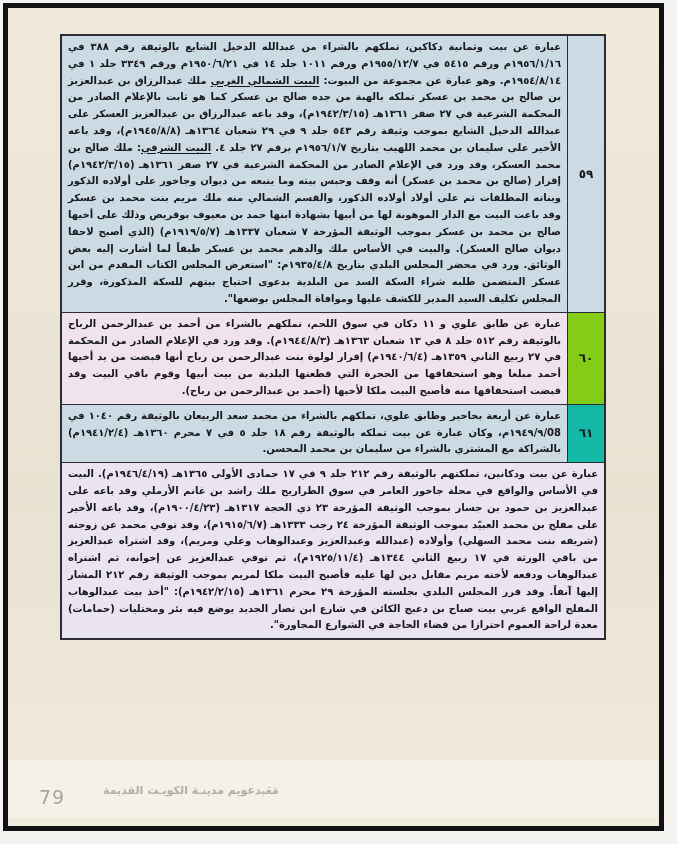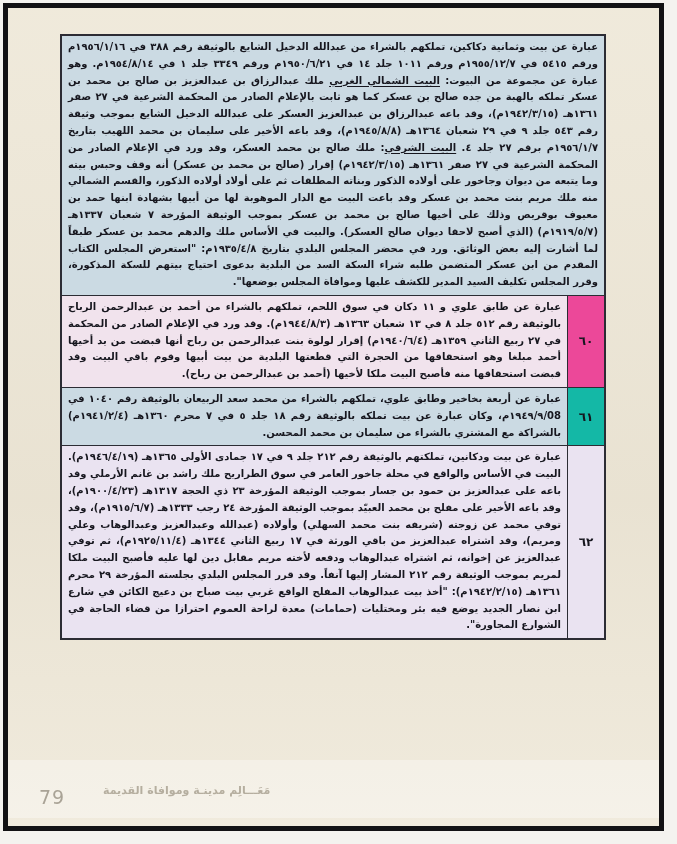--- a/index.html
+++ b/index.html
@@ -61,32 +61,32 @@
   }
 </style>
 </head>
 <body>
 
 <div class="page">
   <div class="paper-texture"></div>
 
   <div class="records-table">
       <div class="row">
+        <div class="num-cell" style="background: rgb(203, 218, 227);">٥٩</div>
         <div class="text-cell" style="background: rgb(203, 218, 227);">عبارة عن بيت وثمانية دكاكين، تملكهم بالشراء من عبدالله الدخيل الشايع بالوثيقة رقم ٣٨٨ في ١٩٥٦/١/١٦م ورقم ٥٤١٥ في ١٩٥٥/١٢/٧م ورقم ١٠١١ جلد ١٤ في ١٩٥٠/٦/٢١م ورقم ٣٣٤٩ جلد ١ في ١٩٥٤/٨/١٤م. وهو عبارة عن مجموعة من البيوت: <u>البيت الشمالي الغربي</u> ملك عبدالرزاق بن عبدالعزيز بن صالح بن محمد بن عسكر تملكه بالهبة من جده صالح بن عسكر كما هو ثابت بالإعلام الصادر من المحكمة الشرعية في ٢٧ صفر ١٣٦١هـ (١٩٤٢/٣/١٥م)، وقد باعه عبدالرزاق بن عبدالعزيز العسكر على عبدالله الدخيل الشايع بموجب وثيقة رقم ٥٤٣ جلد ٩ في ٢٩ شعبان ١٣٦٤هـ (١٩٤٥/٨/٨م)، وقد باعه الأخير على سليمان بن محمد اللهيب بتاريخ ١٩٥٦/١/٧م برقم ٢٧ جلد ٤. <u>البيت الشرقي</u>: ملك صالح بن محمد العسكر، وقد ورد في الإعلام الصادر من المحكمة الشرعية في ٢٧ صفر ١٣٦١هـ (١٩٤٢/٣/١٥م) إقرار (صالح بن محمد بن عسكر) أنه وقف وحبس بيته وما يتبعه من ديوان وجاخور على أولاده الذكور وبناته المطلقات ثم على أولاد أولاده الذكور، والقسم الشمالي منه ملك مريم بنت محمد بن عسكر وقد باعت البيت مع الدار الموهوبة لها من أبيها بشهادة ابنها حمد بن معيوف بوقريص وذلك على أخيها صالح بن محمد بن عسكر بموجب الوثيقة المؤرخة ٧ شعبان ١٣٣٧هـ (١٩١٩/٥/٧م) (الذي أصبح لاحقا ديوان صالح العسكر). والبيت في الأساس ملك والدهم محمد بن عسكر طبقاً لما أشارت إليه بعض الوثائق. ورد في محضر المجلس البلدي بتاريخ ١٩٣٥/٤/٨م: "استعرض المجلس الكتاب المقدم من ابن عسكر المتضمن طلبه شراء السكة السد من البلدية بدعوى احتياج بيتهم للسكة المذكورة، وقرر المجلس تكليف السيد المدير للكشف عليها وموافاة المجلس بوضعها".</div>
       </div>
       <div class="row">
-        <div class="num-cell" style="background: #ec4899;">٦٠</div>
+        <div class="num-cell" style="background: #84cc16;">٦٠</div>
         <div class="text-cell" style="background: rgb(241, 227, 237);">عبارة عن طابق علوي و ١١ دكان في سوق اللحم، تملكهم بالشراء من أحمد بن عبدالرحمن الرباح بالوثيقة رقم ٥١٢ جلد ٨ في ١٣ شعبان ١٣٦٣هـ (١٩٤٤/٨/٣م). وقد ورد في الإعلام الصادر من المحكمة في ٢٧ ربيع الثاني ١٣٥٩هـ (١٩٤٠/٦/٤م) إقرار لولوة بنت عبدالرحمن بن رباح أنها قبضت من يد أخيها أحمد مبلغا وهو استحقاقها من الحجرة التي قطعتها البلدية من بيت أبيها وقوم باقي البيت وقد قبضت استحقاقها منه فأصبح البيت ملكا لأخيها (أحمد بن عبدالرحمن بن رباح).</div>
       </div>
       <div class="row">
         <div class="num-cell" style="background: #14b8a6;">٦١</div>
         <div class="text-cell" style="background: rgb(203, 218, 227);">عبارة عن أربعة بخاخير وطابق علوي، تملكهم بالشراء من محمد سعد الربيعان بالوثيقة رقم ١٠٤٠ في ١٩٤٩/٩/08م، وكان عبارة عن بيت تملكه بالوثيقة رقم ١٨ جلد ٥ في ٧ محرم ١٣٦٠هـ (١٩٤١/٢/٤م) بالشراكة مع المشتري بالشراء من سليمان بن محمد المحسن.</div>
       </div>
       <div class="row">
-        <div class="num-cell" style="background: rgb(234, 227, 241);">٦٢</div>
         <div class="text-cell" style="background: rgb(234, 227, 241);">عبارة عن بيت ودكانين، تملكتهم بالوثيقة رقم ٢١٢ جلد ٩ في ١٧ جمادى الأولى ١٣٦٥هـ (١٩٤٦/٤/١٩م). البيت في الأساس والواقع في محلة جاخور العامر في سوق الطراريح ملك راشد بن غانم الأرملي وقد باعه على عبدالعزيز بن حمود بن جسار بموجب الوثيقة المؤرخة ٢٣ ذي الحجة ١٣١٧هـ (١٩٠٠/٤/٢٣م)، وقد باعه الأخير على مفلح بن محمد العبيّد بموجب الوثيقة المؤرخة ٢٤ رجب ١٣٣٣هـ (١٩١٥/٦/٧م)، وقد توفي محمد عن زوجته (شريفه بنت محمد السهلي) وأولاده (عبدالله وعبدالعزيز وعبدالوهاب وعلي ومريم)، وقد اشتراه عبدالعزيز من باقي الورثة في ١٧ ربيع الثاني ١٣٤٤هـ (١٩٢٥/١١/٤م)، ثم توفي عبدالعزيز عن إخوانه، ثم اشتراه عبدالوهاب ودفعه لأخته مريم مقابل دين لها عليه فأصبح البيت ملكا لمريم بموجب الوثيقة رقم ٢١٢ المشار إليها آنفاً. وقد قرر المجلس البلدي بجلسته المؤرخة ٢٩ محرم ١٣٦١هـ (١٩٤٢/٢/١٥م): "أخذ بيت عبدالوهاب المفلح الواقع غربي بيت صباح بن دعيج الكائن في شارع ابن نصار الجديد يوضع فيه بئر ومختليات (حمامات) معدة لراحة العموم احترازا من قضاء الحاجة في الشوارع المجاورة".</div>
       </div>
     </div>
 
   <div class="footer-band"></div>
-  <div class="book-title">مَعَـــالِم مدينـة وموافاة القديمة</div>
+  <div class="book-title">مَعَبدعوىِم مدينـة الكويـت القديمة</div>
   <div class="page-number">79</div>
 </div>
 
 </body></html>

